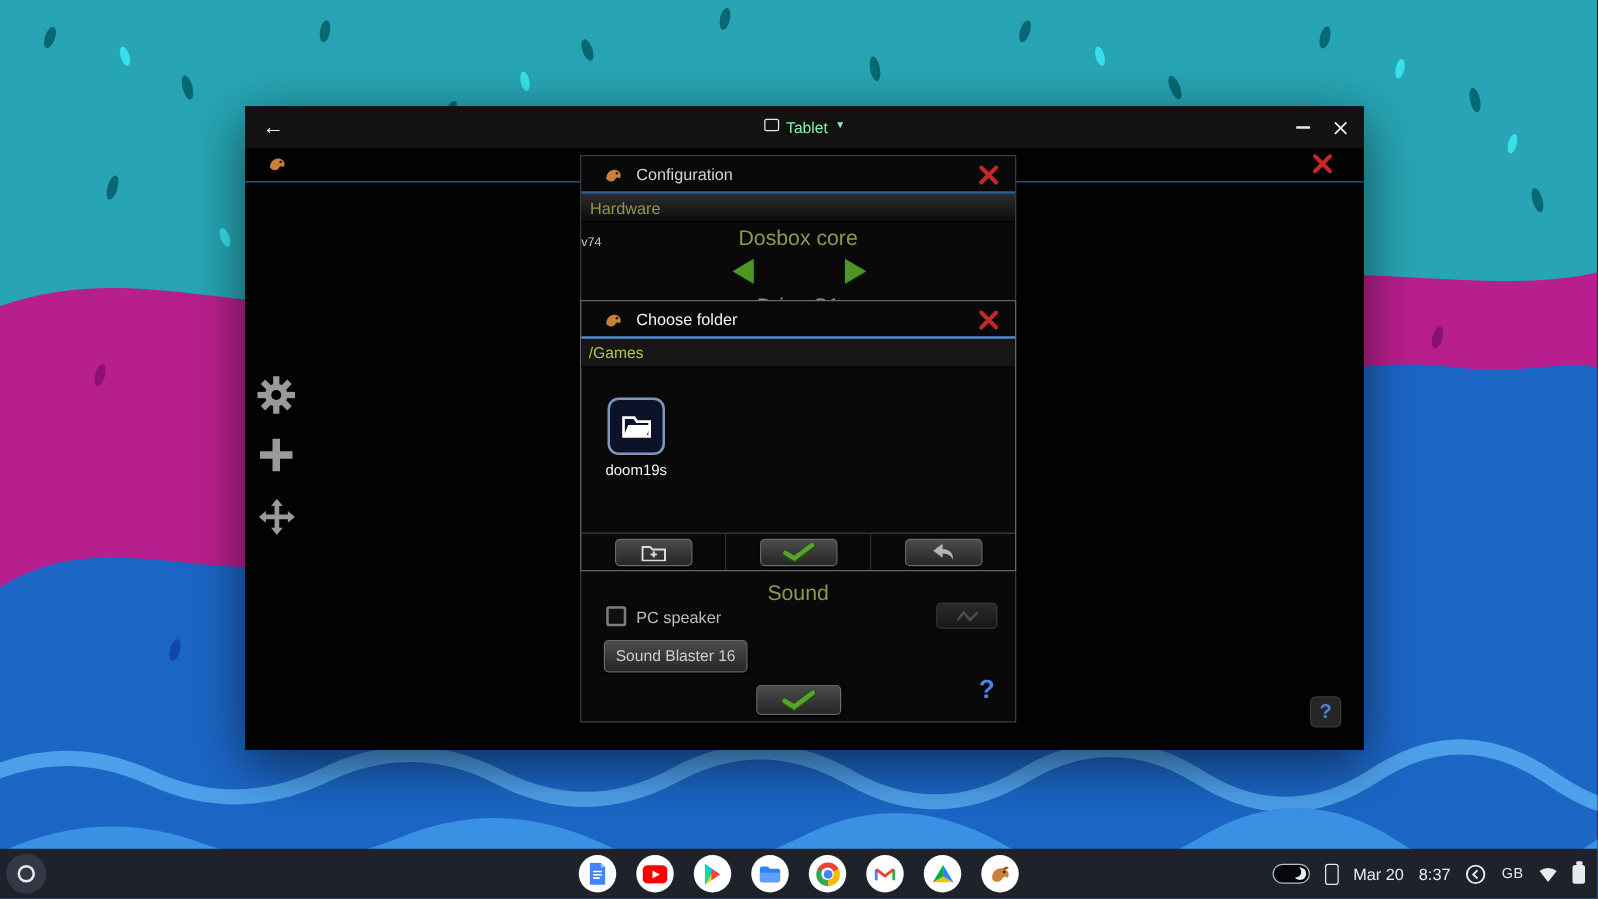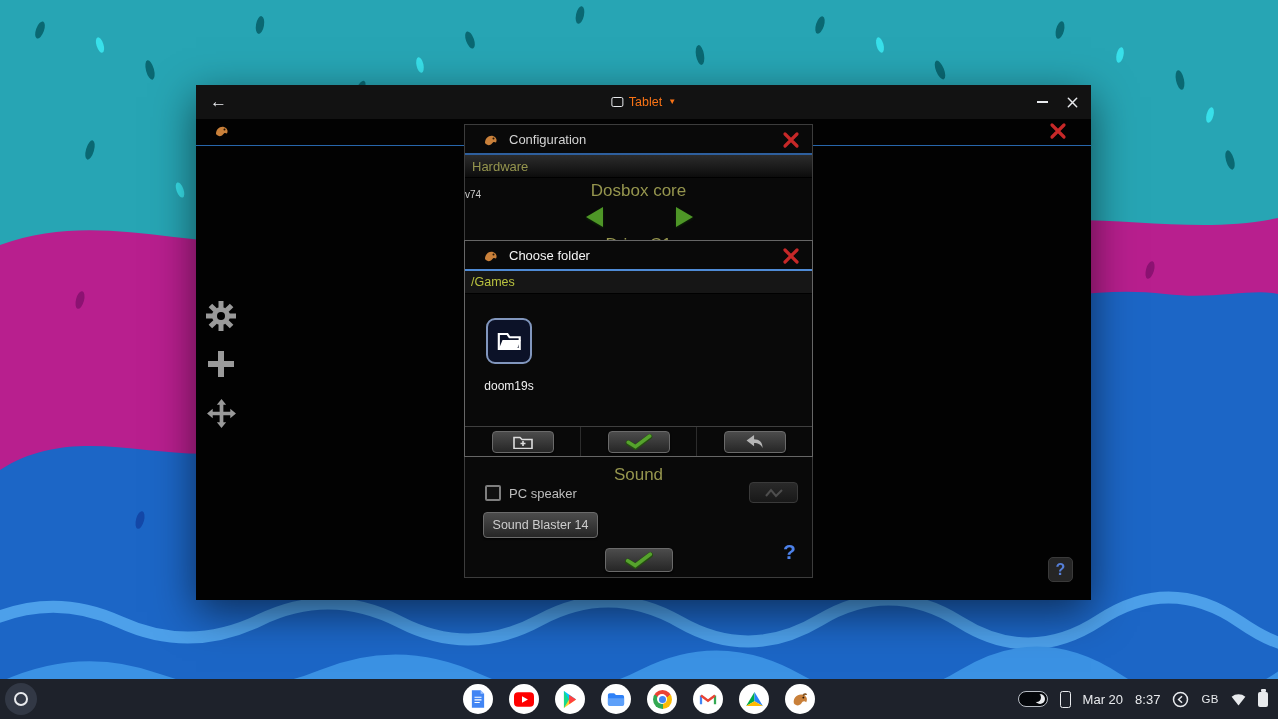--- a/index.html
+++ b/index.html
@@ -8,22 +8,22 @@
   .stage{position:relative;width:1278px;height:719px;overflow:hidden}
 
   
   .wallpaper{position:absolute;inset:0}
 
   
   .window{position:absolute;left:196px;top:85px;width:895px;height:515px;background:#000;
           box-shadow:0 12px 40px rgba(0,0,0,.55)}
   .titlebar{position:relative;height:34px;background:#121212;display:flex;align-items:center;color:#e8eaed}
   .tb-back{position:absolute;left:14px;top:7px;font-size:17px;cursor:pointer}
-  .tb-center{position:absolute;left:50%;transform:translateX(-50%);display:flex;align-items:center;gap:6px;
-             font-size:12.5px;color:#f97316;cursor:pointer}
+  .tb-center{position:absolute;left:50%;transform:translateX(-50%);display:flex;gap:6px;
+             font-size:12.5px;color:#86efac;cursor:pointer}
   .tablet-ico{width:12px;height:10px;border:1.5px solid #e8eaed;border-radius:2px;display:inline-block}
   .tb-caret{font-size:8px;line-height:10px}
   .tb-controls{position:absolute;right:12px;top:0;height:34px;display:flex;align-items:center;gap:18px}
   .tb-min{width:11px;height:2px;background:#e8eaed;display:inline-block;cursor:pointer}
   .tb-close{width:13px;height:13px;cursor:pointer}
 
   .app-content{position:relative;width:100%;height:481px;background:#020202}
   .app-header{position:absolute;left:0;top:0;right:0;height:27px;border-bottom:1px solid #2766ab}
   .app-logo{position:absolute;left:18px;top:4px;width:16px;height:16px}
   .red-x{cursor:pointer}
@@ -74,21 +74,21 @@
   .btn-soundblaster{position:absolute;left:18px;top:387px;width:115px;height:26px}
   .btn-ok-config{position:absolute;left:140px;top:423px;width:68px;height:24px}
   .q-config{position:absolute;left:318px;top:415px;font-size:21px;font-weight:bold;color:#4d82ea;cursor:pointer}
 
   
   .path-bar{height:23px;background:#161616;display:flex;align-items:center;padding-left:6px;
             font-size:12.5px;color:#b9c23f;border-bottom:1px solid #000}
   .folder-tile{position:absolute;left:12px;top:77px;width:64px;text-align:center;cursor:pointer}
   .folder-frame{width:46px;height:46px;margin:0 auto;background:#0c1228;border:2px solid #8196bd;border-radius:9px;
                 display:flex;align-items:center;justify-content:center}
-  .folder-name{margin-top:15px;font-size:12px;color:#f0f0f0}
+  .folder-name{margin-top:5px;font-size:12px;color:#f0f0f0}
   .chooser-toolbar{position:absolute;left:0;right:0;bottom:0;height:30px;border-top:1px solid #3f3f3f;display:flex}
   .tb-cell{flex:1;display:flex;align-items:center;justify-content:center;border-right:1px solid #2c2c2c}
   .tb-cell:last-child{border-right:none}
   .tb-btn{width:62px;height:22px}
 
   
   .shelf{position:absolute;left:0;right:0;bottom:0;height:40px;background:#1e222b;display:flex;align-items:center}
   .launcher{position:absolute;left:5px;top:4px;width:32px;height:32px;border-radius:50%;background:#323845;
             display:flex;align-items:center;justify-content:center;cursor:pointer}
   .launcher-ring{width:14px;height:14px;border:2.5px solid #e8eaed;border-radius:50%}
@@ -263,21 +263,21 @@
         <div class="checkbox"></div>
         <div class="pc-speaker-lbl">PC speaker</div>
 
         <div class="mini-btn">
           <svg viewBox="0 0 20 12" width="20" height="12">
             <path d="M2 9 L7 3 L12 9 L18 3" fill="none" stroke="#4e4e4e" stroke-width="2"></path>
           </svg>
         </div>
 
         <div class="grey-btn btn-soundblaster">
-          <span>Sound Blaster 14</span>
+          <span>Sound Blaster 16</span>
         </div>
 
         <div class="grey-btn btn-ok-config">
           <svg viewBox="0 0 30 18" width="28" height="17">
             <path d="M3 10 L11 15 L27 3" fill="none" stroke="#254d12" stroke-width="6" stroke-linecap="round"></path>
             <path d="M3 9.3 L11 14.3 L27 2.3" fill="none" stroke="#56a32d" stroke-width="4" stroke-linecap="round"></path>
           </svg>
         </div>
 
         <div class="q-config">

